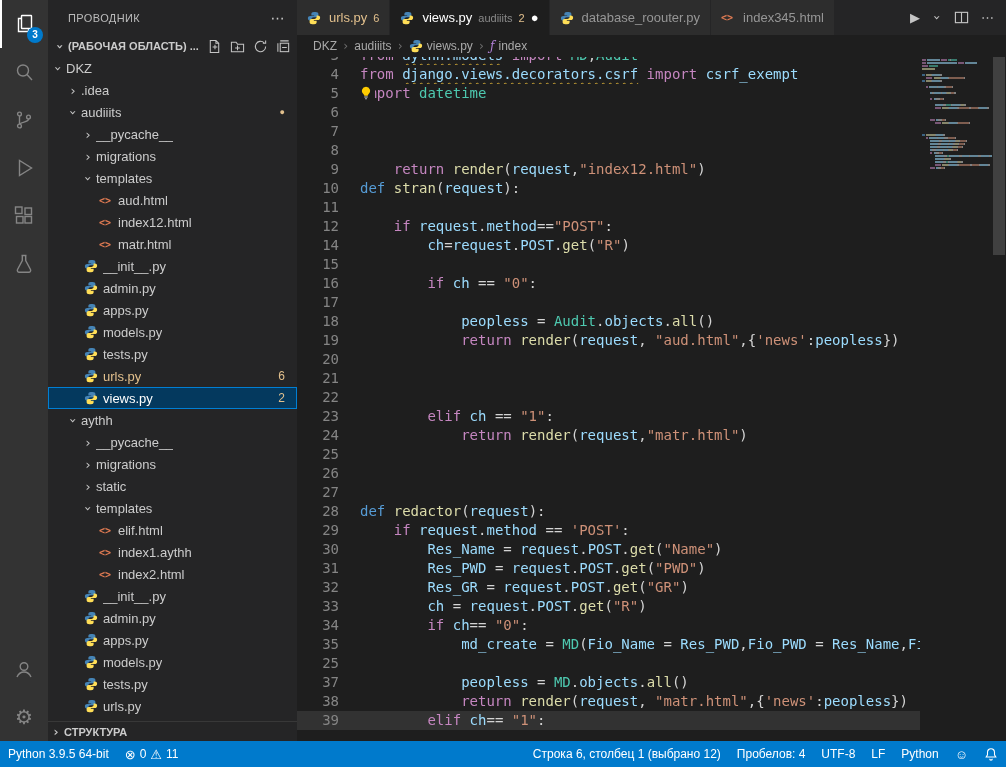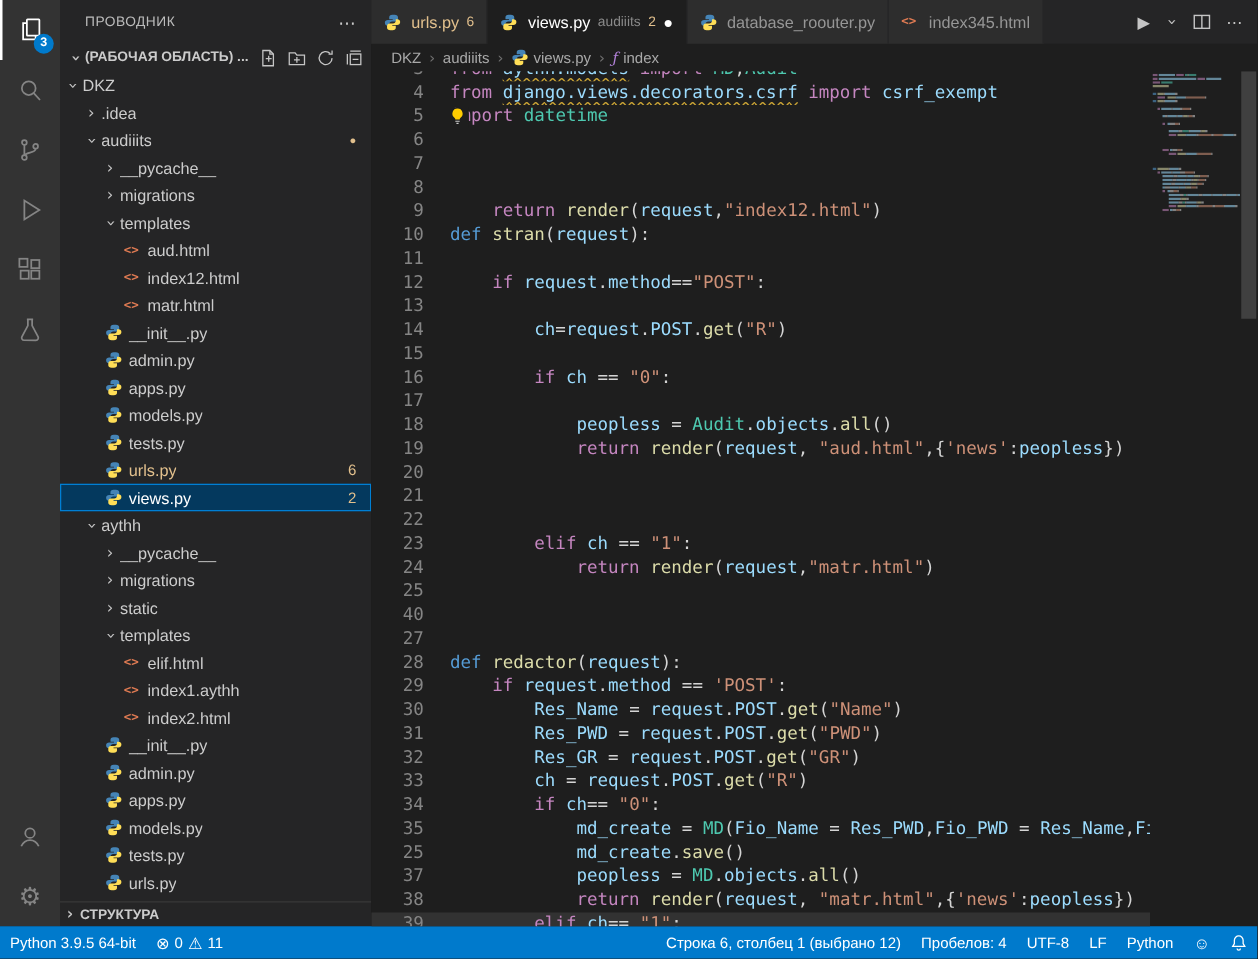--- a/index.html
+++ b/index.html
@@ -475,44 +475,43 @@
                       <path fill="#ffcc00" d="M8 1a4.6 4.6 0 00-2.8 8.3c.5.4.8 1 .8 1.7h4c0-.7.3-1.3.8-1.7A4.6 4.6 0 008 1z"></path>
                       <path fill="#cccccc" d="M6 12h4v1H6zM7 14h2v1H7z"></path>
                     </svg></span></div></div>
               <div class="line"><div class="num">6</div></div>
               <div class="line"><div class="num">7</div><div class="lcontent"></div></div>
               <div class="line"><div class="num">8</div></div>
               <div class="line"><div class="num">9</div><div class="lcontent"><span style="color: rgb(212, 212, 212);">    </span><span style="color: rgb(197, 134, 192);">return</span><span style="color: rgb(212, 212, 212);"> </span><span style="color: rgb(220, 220, 170);">render</span><span style="color: rgb(212, 212, 212);">(</span><span style="color: rgb(156, 220, 254);">request</span><span style="color: rgb(212, 212, 212);">,</span><span style="color: rgb(206, 145, 120);">"index12.html"</span><span style="color: rgb(212, 212, 212);">)</span></div></div>
               <div class="line"><div class="num">10</div><div class="lcontent"><span style="color: rgb(86, 156, 214);">def</span><span style="color: rgb(212, 212, 212);"> </span><span style="color: rgb(220, 220, 170);">stran</span><span style="color: rgb(212, 212, 212);">(</span><span style="color: rgb(156, 220, 254);">request</span><span style="color: rgb(212, 212, 212);">):</span></div></div>
               <div class="line"><div class="num">11</div><div class="lcontent"></div></div>
               <div class="line"><div class="num">12</div><div class="lcontent"><span style="color: rgb(212, 212, 212);">    </span><span style="color: rgb(197, 134, 192);">if</span><span style="color: rgb(212, 212, 212);"> </span><span style="color: rgb(156, 220, 254);">request</span><span style="color: rgb(212, 212, 212);">.</span><span style="color: rgb(156, 220, 254);">method</span><span style="color: rgb(212, 212, 212);">==</span><span style="color: rgb(206, 145, 120);">"POST"</span><span style="color: rgb(212, 212, 212);">:</span></div></div>
-              <div class="line"><div class="num">13</div><div class="lcontent"></div></div>
               <div class="line"><div class="num">14</div><div class="lcontent"><span style="color: rgb(212, 212, 212);">        </span><span style="color: rgb(156, 220, 254);">ch</span><span style="color: rgb(212, 212, 212);">=</span><span style="color: rgb(156, 220, 254);">request</span><span style="color: rgb(212, 212, 212);">.</span><span style="color: rgb(156, 220, 254);">POST</span><span style="color: rgb(212, 212, 212);">.</span><span style="color: rgb(220, 220, 170);">get</span><span style="color: rgb(212, 212, 212);">(</span><span style="color: rgb(206, 145, 120);">"R"</span><span style="color: rgb(212, 212, 212);">)</span></div></div>
               <div class="line"><div class="num">15</div><div class="lcontent"></div></div>
               <div class="line"><div class="num">16</div><div class="lcontent"><span style="color: rgb(212, 212, 212);">        </span><span style="color: rgb(197, 134, 192);">if</span><span style="color: rgb(212, 212, 212);"> </span><span style="color: rgb(156, 220, 254);">ch</span><span style="color: rgb(212, 212, 212);"> == </span><span style="color: rgb(206, 145, 120);">"0"</span><span style="color: rgb(212, 212, 212);">:</span></div></div>
               <div class="line"><div class="num">17</div><div class="lcontent"></div></div>
               <div class="line"><div class="num">18</div><div class="lcontent"><span style="color: rgb(212, 212, 212);">            </span><span style="color: rgb(156, 220, 254);">peopless</span><span style="color: rgb(212, 212, 212);"> = </span><span style="color: rgb(78, 201, 176);">Audit</span><span style="color: rgb(212, 212, 212);">.</span><span style="color: rgb(156, 220, 254);">objects</span><span style="color: rgb(212, 212, 212);">.</span><span style="color: rgb(220, 220, 170);">all</span><span style="color: rgb(212, 212, 212);">()</span></div></div>
               <div class="line"><div class="num">19</div><div class="lcontent"><span style="color: rgb(212, 212, 212);">            </span><span style="color: rgb(197, 134, 192);">return</span><span style="color: rgb(212, 212, 212);"> </span><span style="color: rgb(220, 220, 170);">render</span><span style="color: rgb(212, 212, 212);">(</span><span style="color: rgb(156, 220, 254);">request</span><span style="color: rgb(212, 212, 212);">, </span><span style="color: rgb(206, 145, 120);">"aud.html"</span><span style="color: rgb(212, 212, 212);">,{</span><span style="color: rgb(206, 145, 120);">'news'</span><span style="color: rgb(212, 212, 212);">:</span><span style="color: rgb(156, 220, 254);">peopless</span><span style="color: rgb(212, 212, 212);">})</span></div></div>
               <div class="line"><div class="num">20</div><div class="lcontent"></div></div>
               <div class="line"><div class="num">21</div><div class="lcontent"></div></div>
               <div class="line"><div class="num">22</div><div class="lcontent"></div></div>
               <div class="line"><div class="num">23</div><div class="lcontent"><span style="color: rgb(212, 212, 212);">        </span><span style="color: rgb(197, 134, 192);">elif</span><span style="color: rgb(212, 212, 212);"> </span><span style="color: rgb(156, 220, 254);">ch</span><span style="color: rgb(212, 212, 212);"> == </span><span style="color: rgb(206, 145, 120);">"1"</span><span style="color: rgb(212, 212, 212);">:</span></div></div>
               <div class="line"><div class="num">24</div><div class="lcontent"><span style="color: rgb(212, 212, 212);">            </span><span style="color: rgb(197, 134, 192);">return</span><span style="color: rgb(212, 212, 212);"> </span><span style="color: rgb(220, 220, 170);">render</span><span style="color: rgb(212, 212, 212);">(</span><span style="color: rgb(156, 220, 254);">request</span><span style="color: rgb(212, 212, 212);">,</span><span style="color: rgb(206, 145, 120);">"matr.html"</span><span style="color: rgb(212, 212, 212);">)</span></div></div>
               <div class="line"><div class="num">25</div><div class="lcontent"></div></div>
-              <div class="line"><div class="num">40</div><div class="lcontent"></div></div>
+              <div class="line"><div class="num">26</div><div class="lcontent"></div></div>
               <div class="line"><div class="num">27</div><div class="lcontent"></div></div>
               <div class="line"><div class="num">28</div><div class="lcontent"><span style="color: rgb(86, 156, 214);">def</span><span style="color: rgb(212, 212, 212);"> </span><span style="color: rgb(220, 220, 170);">redactor</span><span style="color: rgb(212, 212, 212);">(</span><span style="color: rgb(156, 220, 254);">request</span><span style="color: rgb(212, 212, 212);">):</span></div></div>
               <div class="line"><div class="num">29</div><div class="lcontent"><span style="color: rgb(212, 212, 212);">    </span><span style="color: rgb(197, 134, 192);">if</span><span style="color: rgb(212, 212, 212);"> </span><span style="color: rgb(156, 220, 254);">request</span><span style="color: rgb(212, 212, 212);">.</span><span style="color: rgb(156, 220, 254);">method</span><span style="color: rgb(212, 212, 212);"> == </span><span style="color: rgb(206, 145, 120);">'POST'</span><span style="color: rgb(212, 212, 212);">:</span></div></div>
               <div class="line"><div class="num">30</div><div class="lcontent"><span style="color: rgb(212, 212, 212);">        </span><span style="color: rgb(156, 220, 254);">Res_Name</span><span style="color: rgb(212, 212, 212);"> = </span><span style="color: rgb(156, 220, 254);">request</span><span style="color: rgb(212, 212, 212);">.</span><span style="color: rgb(156, 220, 254);">POST</span><span style="color: rgb(212, 212, 212);">.</span><span style="color: rgb(220, 220, 170);">get</span><span style="color: rgb(212, 212, 212);">(</span><span style="color: rgb(206, 145, 120);">"Name"</span><span style="color: rgb(212, 212, 212);">)</span></div></div>
               <div class="line"><div class="num">31</div><div class="lcontent"><span style="color: rgb(212, 212, 212);">        </span><span style="color: rgb(156, 220, 254);">Res_PWD</span><span style="color: rgb(212, 212, 212);"> = </span><span style="color: rgb(156, 220, 254);">request</span><span style="color: rgb(212, 212, 212);">.</span><span style="color: rgb(156, 220, 254);">POST</span><span style="color: rgb(212, 212, 212);">.</span><span style="color: rgb(220, 220, 170);">get</span><span style="color: rgb(212, 212, 212);">(</span><span style="color: rgb(206, 145, 120);">"PWD"</span><span style="color: rgb(212, 212, 212);">)</span></div></div>
               <div class="line"><div class="num">32</div><div class="lcontent"><span style="color: rgb(212, 212, 212);">        </span><span style="color: rgb(156, 220, 254);">Res_GR</span><span style="color: rgb(212, 212, 212);"> = </span><span style="color: rgb(156, 220, 254);">request</span><span style="color: rgb(212, 212, 212);">.</span><span style="color: rgb(156, 220, 254);">POST</span><span style="color: rgb(212, 212, 212);">.</span><span style="color: rgb(220, 220, 170);">get</span><span style="color: rgb(212, 212, 212);">(</span><span style="color: rgb(206, 145, 120);">"GR"</span><span style="color: rgb(212, 212, 212);">)</span></div></div>
               <div class="line"><div class="num">33</div><div class="lcontent"><span style="color: rgb(212, 212, 212);">        </span><span style="color: rgb(156, 220, 254);">ch</span><span style="color: rgb(212, 212, 212);"> = </span><span style="color: rgb(156, 220, 254);">request</span><span style="color: rgb(212, 212, 212);">.</span><span style="color: rgb(156, 220, 254);">POST</span><span style="color: rgb(212, 212, 212);">.</span><span style="color: rgb(220, 220, 170);">get</span><span style="color: rgb(212, 212, 212);">(</span><span style="color: rgb(206, 145, 120);">"R"</span><span style="color: rgb(212, 212, 212);">)</span></div></div>
               <div class="line"><div class="num">34</div><div class="lcontent"><span style="color: rgb(212, 212, 212);">        </span><span style="color: rgb(197, 134, 192);">if</span><span style="color: rgb(212, 212, 212);"> </span><span style="color: rgb(156, 220, 254);">ch</span><span style="color: rgb(212, 212, 212);">== </span><span style="color: rgb(206, 145, 120);">"0"</span><span style="color: rgb(212, 212, 212);">:</span></div></div>
               <div class="line"><div class="num">35</div><div class="lcontent"><span style="color: rgb(212, 212, 212);">            </span><span style="color: rgb(156, 220, 254);">md_create</span><span style="color: rgb(212, 212, 212);"> = </span><span style="color: rgb(78, 201, 176);">MD</span><span style="color: rgb(212, 212, 212);">(</span><span style="color: rgb(156, 220, 254);">Fio_Name</span><span style="color: rgb(212, 212, 212);"> = </span><span style="color: rgb(156, 220, 254);">Res_PWD</span><span style="color: rgb(212, 212, 212);">,</span><span style="color: rgb(156, 220, 254);">Fio_PWD</span><span style="color: rgb(212, 212, 212);"> = </span><span style="color: rgb(156, 220, 254);">Res_Name</span><span style="color: rgb(212, 212, 212);">,</span><span style="color: rgb(156, 220, 254);">Fio_GR</span></div></div>
-              <div class="line"><div class="num">25</div><div class="lcontent"><span style="color: rgb(212, 212, 212);">            </span><span style="color: rgb(156, 220, 254);">md_create</span><span style="color: rgb(212, 212, 212);">.</span><span style="color: rgb(220, 220, 170);">save</span><span style="color: rgb(212, 212, 212);">()</span></div></div>
+              <div class="line"><div class="num">25</div></div>
               <div class="line"><div class="num">37</div><div class="lcontent"><span style="color: rgb(212, 212, 212);">            </span><span style="color: rgb(156, 220, 254);">peopless</span><span style="color: rgb(212, 212, 212);"> = </span><span style="color: rgb(78, 201, 176);">MD</span><span style="color: rgb(212, 212, 212);">.</span><span style="color: rgb(156, 220, 254);">objects</span><span style="color: rgb(212, 212, 212);">.</span><span style="color: rgb(220, 220, 170);">all</span><span style="color: rgb(212, 212, 212);">()</span></div></div>
               <div class="line"><div class="num">38</div><div class="lcontent"><span style="color: rgb(212, 212, 212);">            </span><span style="color: rgb(197, 134, 192);">return</span><span style="color: rgb(212, 212, 212);"> </span><span style="color: rgb(220, 220, 170);">render</span><span style="color: rgb(212, 212, 212);">(</span><span style="color: rgb(156, 220, 254);">request</span><span style="color: rgb(212, 212, 212);">, </span><span style="color: rgb(206, 145, 120);">"matr.html"</span><span style="color: rgb(212, 212, 212);">,{</span><span style="color: rgb(206, 145, 120);">'news'</span><span style="color: rgb(212, 212, 212);">:</span><span style="color: rgb(156, 220, 254);">peopless</span><span style="color: rgb(212, 212, 212);">})</span></div></div>
               <div class="line hl"><div class="num">39</div><div class="lcontent"><span style="color: rgb(212, 212, 212);">        </span><span style="color: rgb(197, 134, 192);">elif</span><span style="color: rgb(212, 212, 212);"> </span><span style="color: rgb(156, 220, 254);">ch</span><span style="color: rgb(212, 212, 212);">== </span><span style="color: rgb(206, 145, 120);">"1"</span><span style="color: rgb(212, 212, 212);">:</span></div></div>
             </div>
         </div>
         <div class="minimap" id="minimap">
             <div class="mm-row">
               <span class="mm-tok" style="width: 4.2px; background: rgb(197, 134, 192); opacity: 0.55;"></span>
               <span class="mm-tok" style="width: 1.05px; background: transparent; opacity: 0.55;"></span>
               <span class="mm-tok" style="width: 12.6px; background: rgb(156, 220, 254); opacity: 0.55;"></span>

